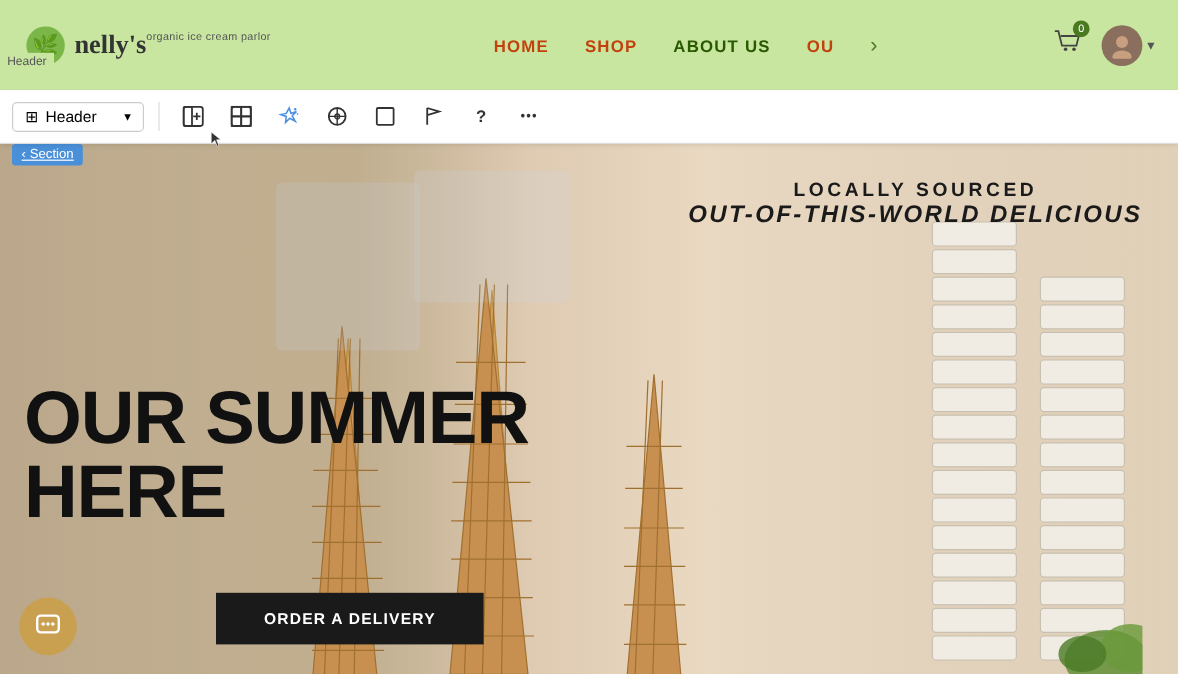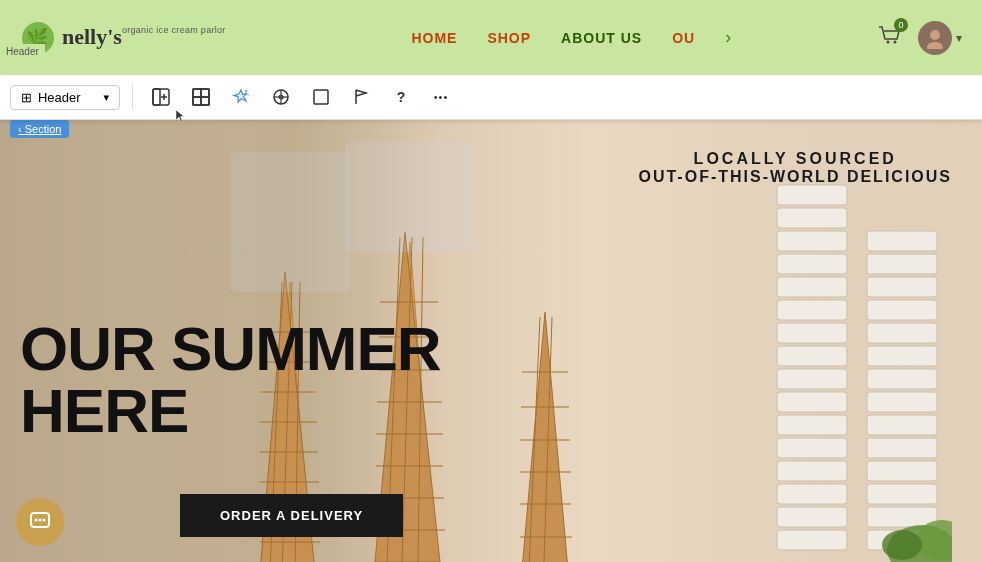--- a/index.html
+++ b/index.html
@@ -237,25 +237,26 @@
       z-index: 10;
     }
     .hero-tagline1 {
       font-size: 16px;
       font-weight: bold;
       letter-spacing: 3px;
       text-transform: uppercase;
       color: #1a1a1a;
     }
     .hero-tagline2 {
-      font-size: 16px;
+      font-size: 20px;
       font-weight: bold;
       letter-spacing: 2px;
       text-transform: uppercase;
       color: #1a1a1a;
+      font-style: italic;
     }
 
     .hero-main-text {
       position: absolute;
       bottom: 120px;
       left: 20px;
       z-index: 10;
     }
     .hero-main-title {
       font-size: 62px;

